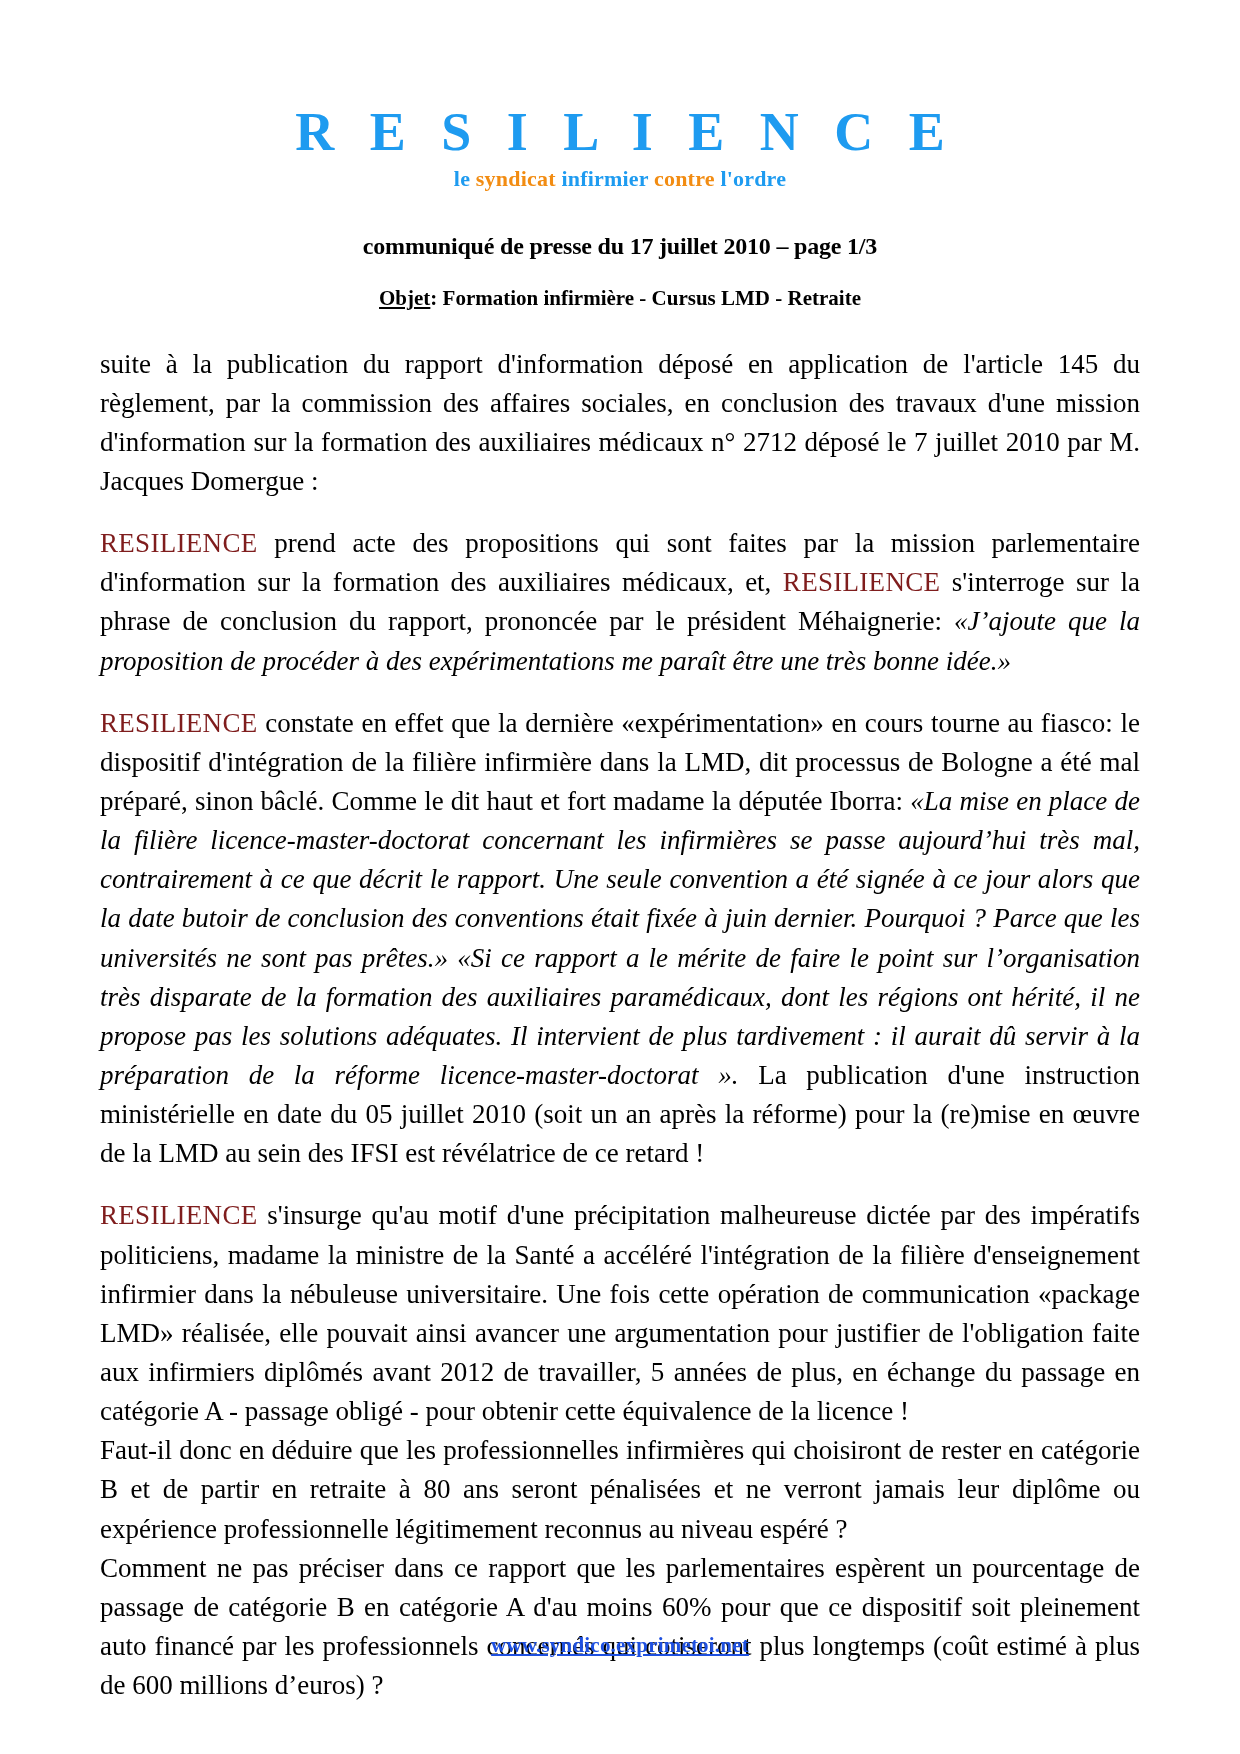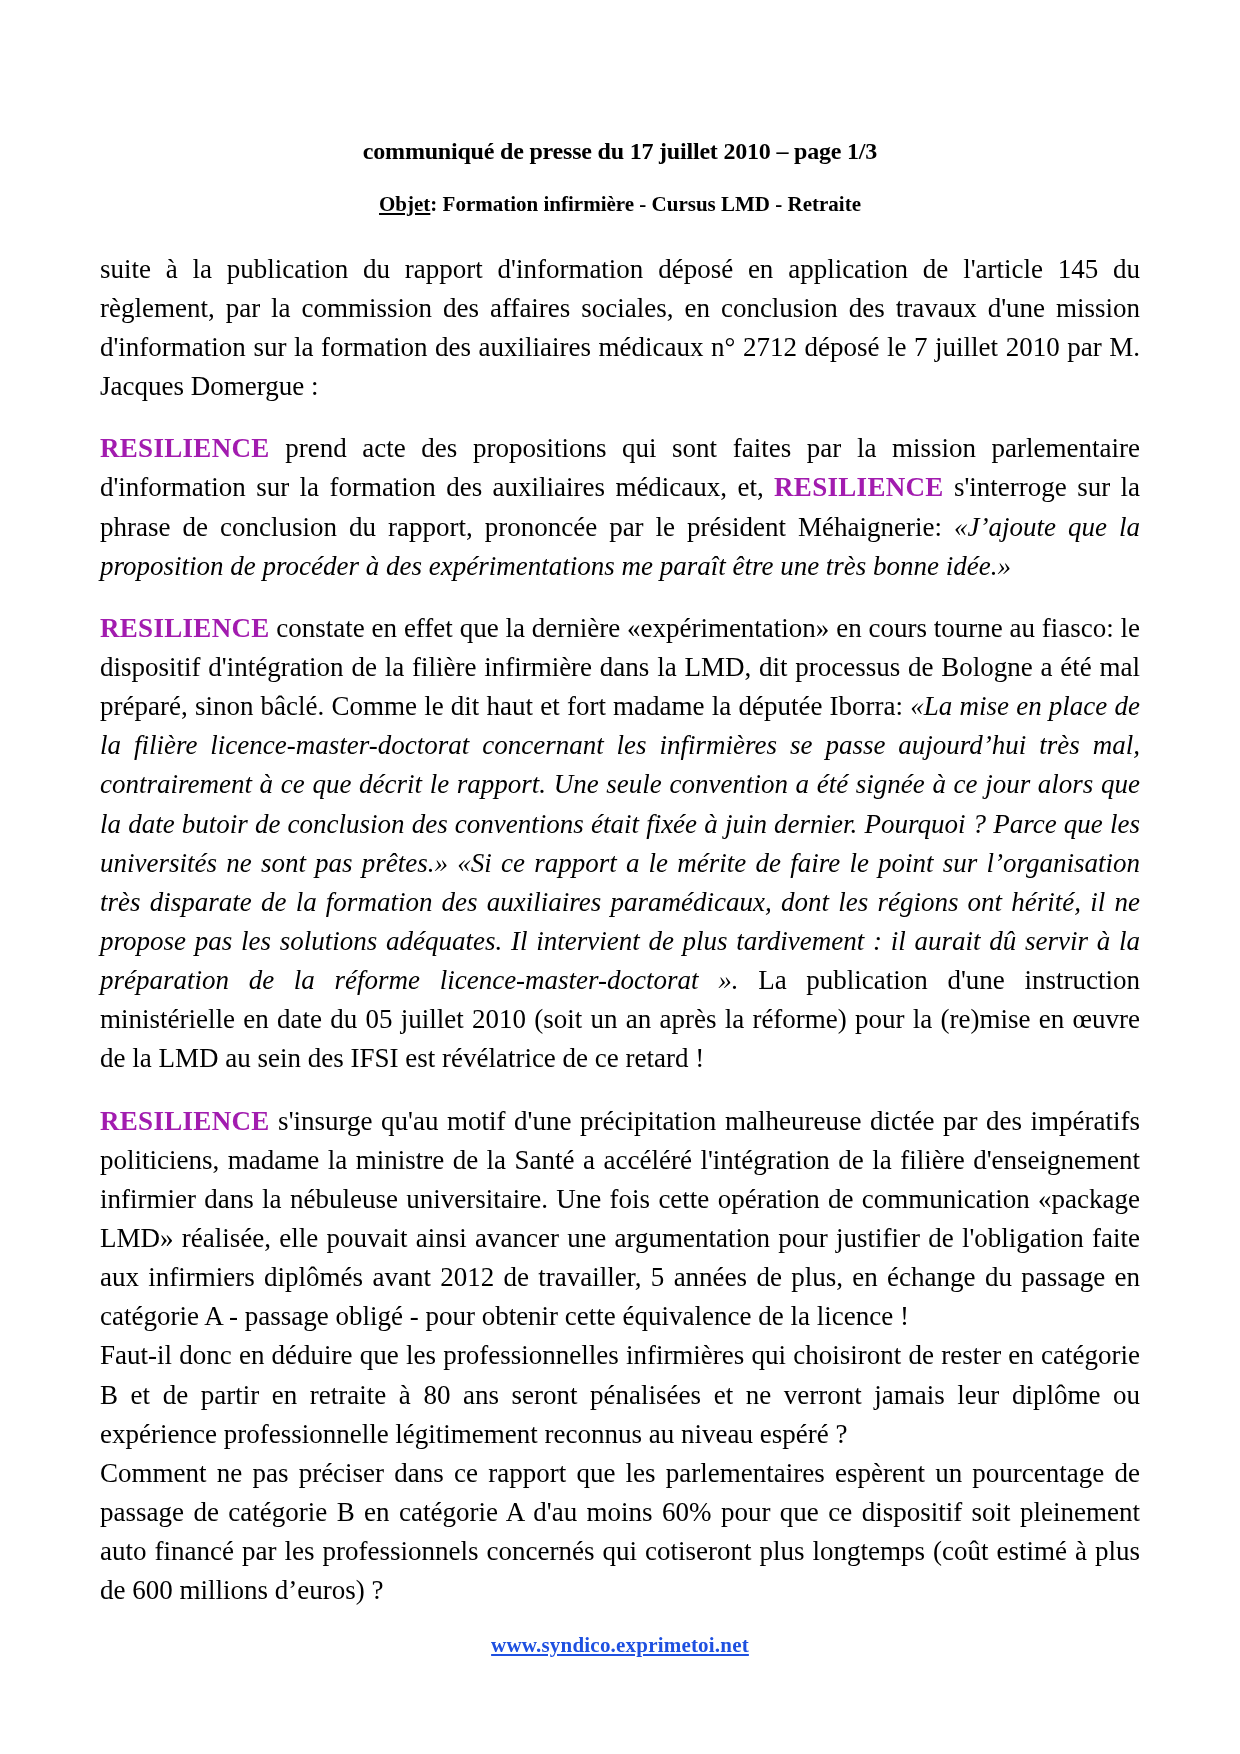--- a/index.html
+++ b/index.html
@@ -74,22 +74,22 @@
     text-align: justify;
     text-justify: inter-word;
     hyphens: none;
   }
   .para {
     margin: 0 0 23px 0;
     text-align: justify;
   }
   .para.tight { margin-bottom: 0; }
   .brandname {
-    color: #a21caf;
-    font-weight: bold;
+    color: #7f1d1d;
+    font-weight: normal;
     letter-spacing: 0.3px;
   }
   .it { font-style: italic; margin-top: 48px; }
 
   
   .footer {
     position: absolute;
     left: 0;
     right: 0;
     bottom: 96px;
@@ -101,20 +101,26 @@
     font-size: 21px;
     text-decoration: underline;
     letter-spacing: 0.2px;
   }
 </style>
 </head>
 <body>
 
 <div class="page">
 
+  <div class="masthead">
+    <div class="brand-word">R E S I L I E N C E</div>
+    <div class="tagline">
+      <span class="tg-blue">le </span><span class="tg-orange">syndicat </span><span class="tg-blue">infirmier </span><span class="tg-orange">contre </span><span class="tg-blue">l'ordre</span>
+    </div>
+  </div>
 
   <div class="doc-title">communiqué de presse du 17 juillet 2010 – page 1/3</div>
 
   <div class="doc-subject">
     <span class="u">Objet</span><span>: </span><span>Formation infirmière - Cursus LMD - Retraite</span>
   </div>
 
   <div class="body-block">
 
     <p class="para">suite à la publication du rapport d'information déposé en application de l'article 145 du règlement, par la commission des affaires sociales, en conclusion des travaux d'une mission d'information sur la formation des auxiliaires médicaux n° 2712 déposé le 7 juillet 2010 par M. Jacques Domergue :</p>

